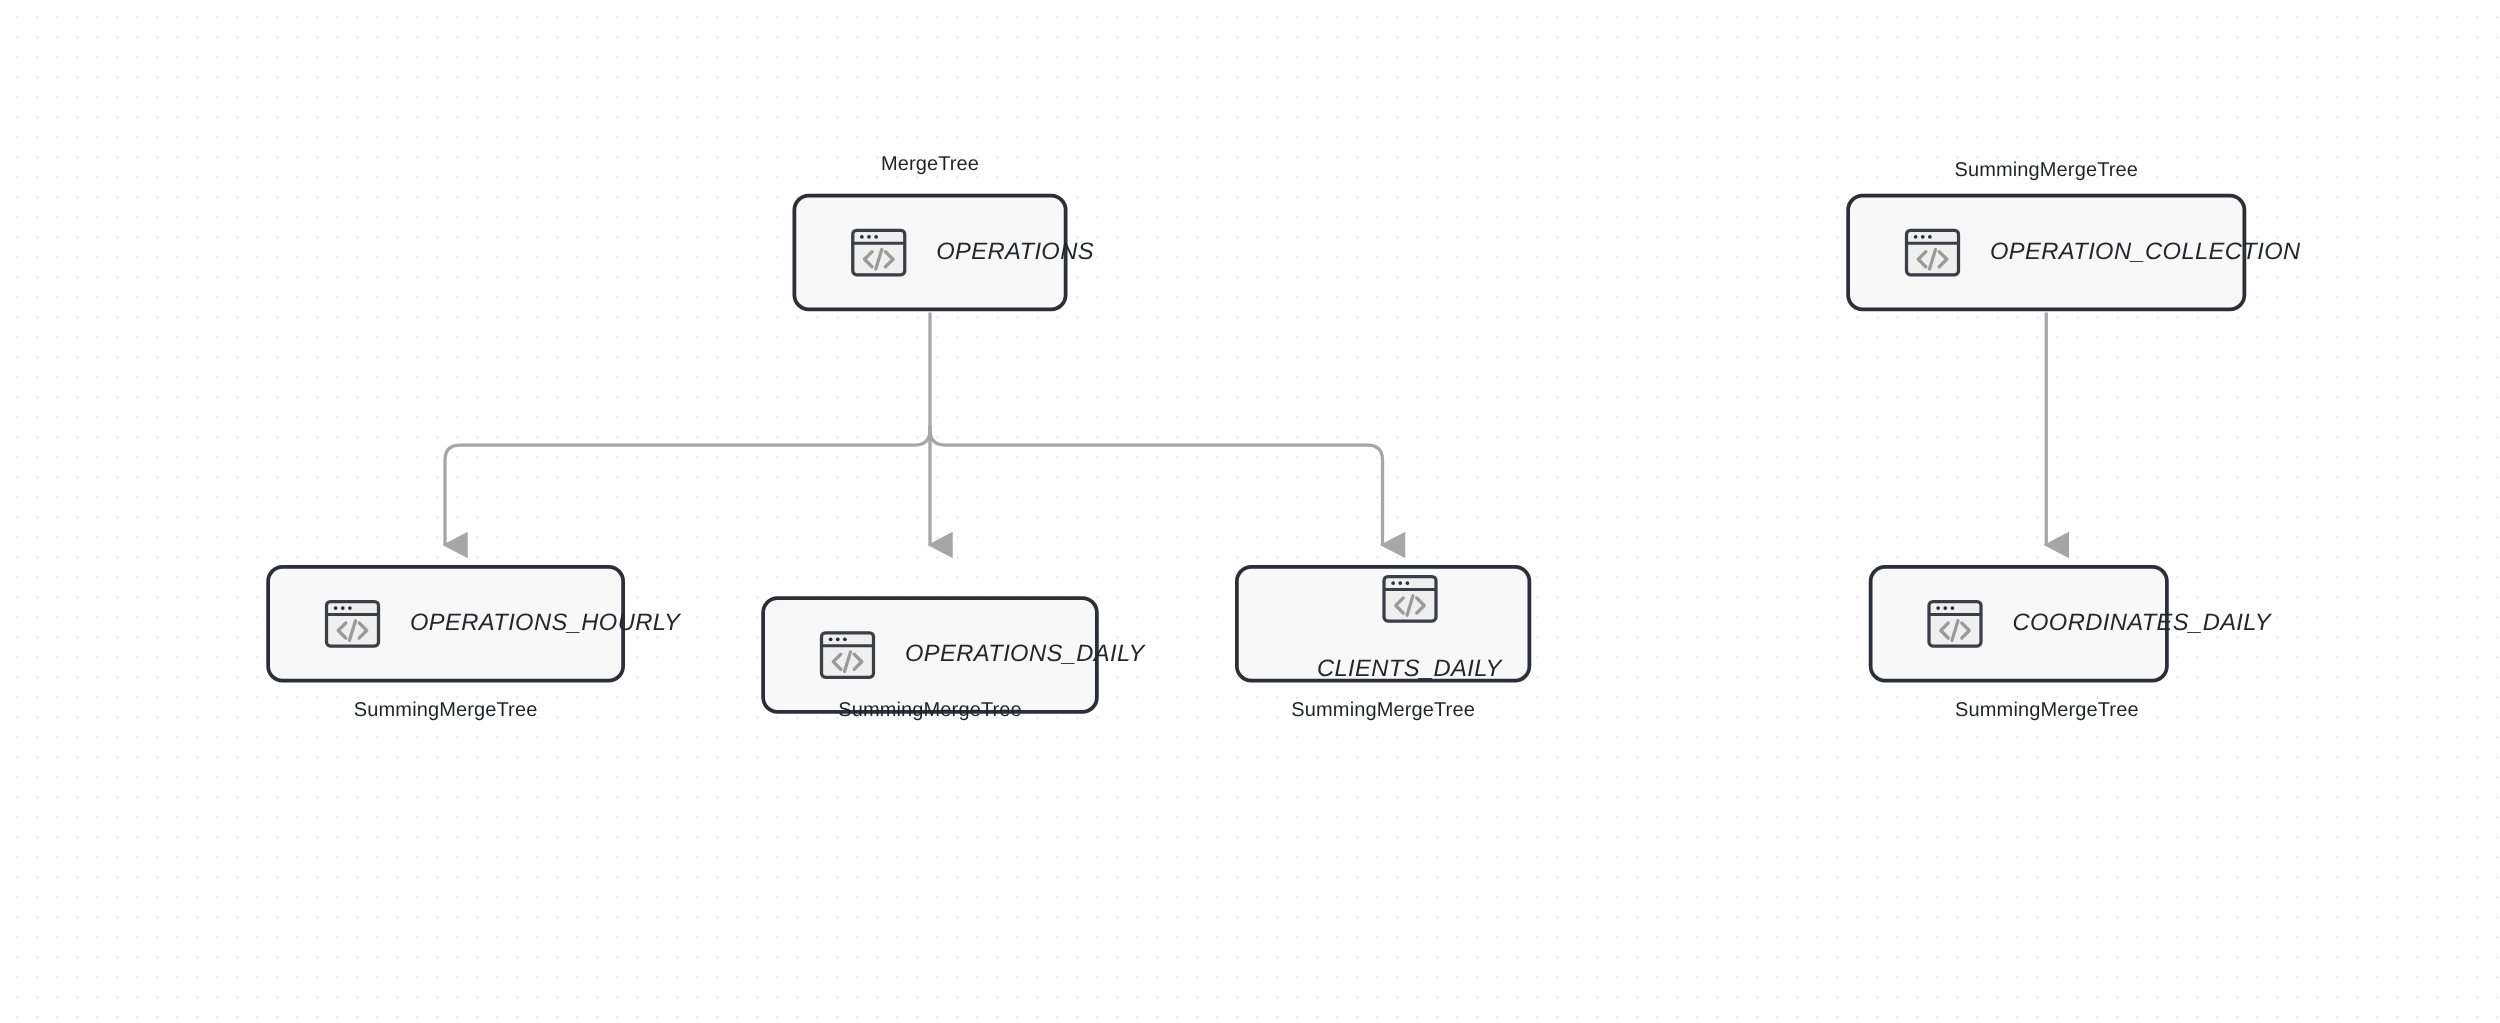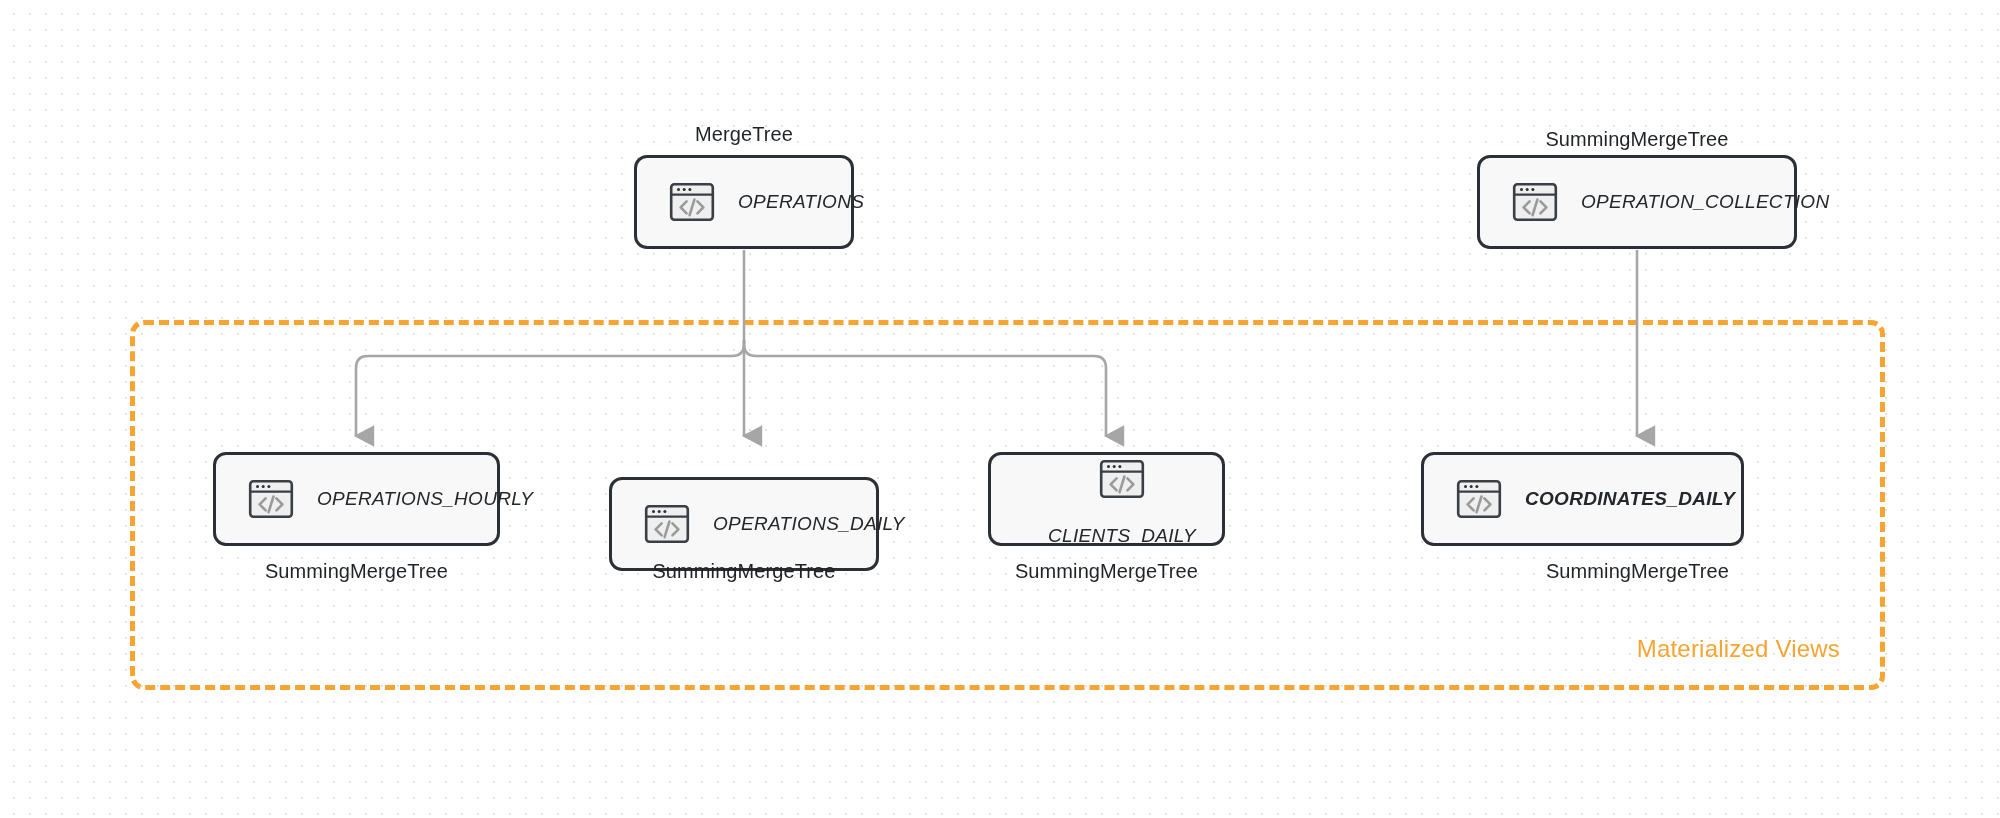--- a/index.html
+++ b/index.html
@@ -56,21 +56,21 @@
   
   .node {
     position: absolute;
     box-sizing: border-box;
     height: 94px;
     background: #f7f8f7;
     border: 3px solid #2b2f36;
     border-radius: 13px;
     display: flex;
     align-items: center;
-    padding-left: 31px;
+    padding-left: 42px;
     gap: 22px;
   }
 
   .node-label {
     font-size: 19px;
     font-style: italic;
     color: #23262b;
     letter-spacing: 0.3px;
     white-space: nowrap;
   }
@@ -79,35 +79,32 @@
   .win-icon {
     flex: 0 0 auto;
     width: 48px;
     height: 48px;
     display: block;
   }
 
   
   .engine-caption {
     position: absolute;
-    font-size: 20px;
+    font-size: 16px;
     color: #1f2227;
     white-space: nowrap;
     text-align: center;
     letter-spacing: 0.1px;
   }
 </style>
 </head>
 <body>
 
 <div id="canvas">
 
-  <div class="mv-group">
-    <div class="mv-caption">Materialized Views</div>
-  </div>
 
   <svg id="wires" viewBox="0 0 2000 818" xmlns="http://www.w3.org/2000/svg">
     <defs>
       <marker id="arrowhead" markerWidth="9" markerHeight="9" refX="4.5" refY="7.6" orient="auto" markerUnits="strokeWidth">
         <path d="M 0.4 0.6 L 8.6 0.6 L 4.5 8.4 Z" fill="#a6a6a6"></path>
       </marker>
     </defs>
 
     <g fill="none" stroke="#a6a6a6" stroke-width="2.6" stroke-linecap="butt">
 
@@ -193,21 +190,21 @@
       <circle cx="16.2" cy="11.4" r="1.5" fill="#2b2f36"></circle>
       <circle cx="21.9" cy="11.4" r="1.5" fill="#2b2f36"></circle>
       <path d="M 18.6 23.4 L 12.6 29.4 L 18.6 35.4" fill="none" stroke="#9a9a9a" stroke-width="2.6" stroke-linecap="round" stroke-linejoin="round"></path>
       <path d="M 29.4 23.4 L 35.4 29.4 L 29.4 35.4" fill="none" stroke="#9a9a9a" stroke-width="2.6" stroke-linecap="round" stroke-linejoin="round"></path>
       <path d="M 26.4 21.6 L 21.6 37.2" fill="none" stroke="#9a9a9a" stroke-width="2.6" stroke-linecap="round"></path>
     </svg>
     <span class="node-label">CLIENTS_DAILY</span>
   </div>
   <div class="engine-caption" style="left:988px; top:560px; width:237px;">SummingMergeTree</div>
 
-  <div class="node" style="left:1421px; top:452px; width:323px;font-weight:bold;">
+  <div class="node" style="left:1495px; top:452px; width:240px;">
     <svg class="win-icon" viewBox="0 0 48 48">
       <rect x="3.2" y="6.2" width="41.6" height="35.6" rx="3.2" fill="#efefef" stroke="#3a3f46" stroke-width="2.6"></rect>
       <path d="M 3.2 16.6 L 44.8 16.6" stroke="#3a3f46" stroke-width="2.4"></path>
       <circle cx="10.5" cy="11.4" r="1.5" fill="#2b2f36"></circle>
       <circle cx="16.2" cy="11.4" r="1.5" fill="#2b2f36"></circle>
       <circle cx="21.9" cy="11.4" r="1.5" fill="#2b2f36"></circle>
       <path d="M 18.6 23.4 L 12.6 29.4 L 18.6 35.4" fill="none" stroke="#9a9a9a" stroke-width="2.6" stroke-linecap="round" stroke-linejoin="round"></path>
       <path d="M 29.4 23.4 L 35.4 29.4 L 29.4 35.4" fill="none" stroke="#9a9a9a" stroke-width="2.6" stroke-linecap="round" stroke-linejoin="round"></path>
       <path d="M 26.4 21.6 L 21.6 37.2" fill="none" stroke="#9a9a9a" stroke-width="2.6" stroke-linecap="round"></path>
     </svg>

